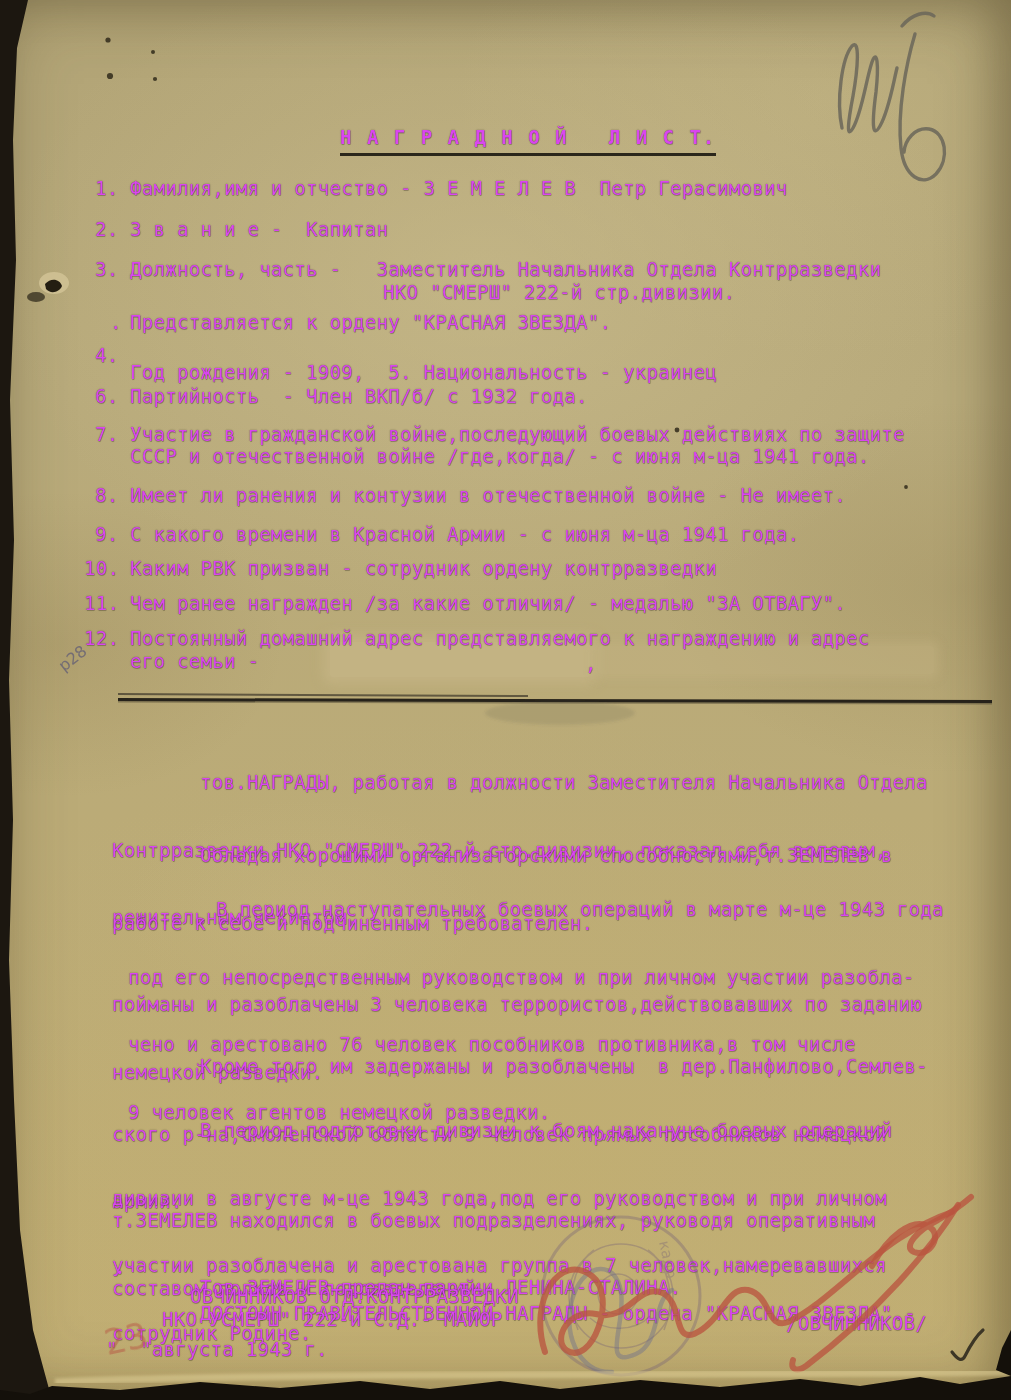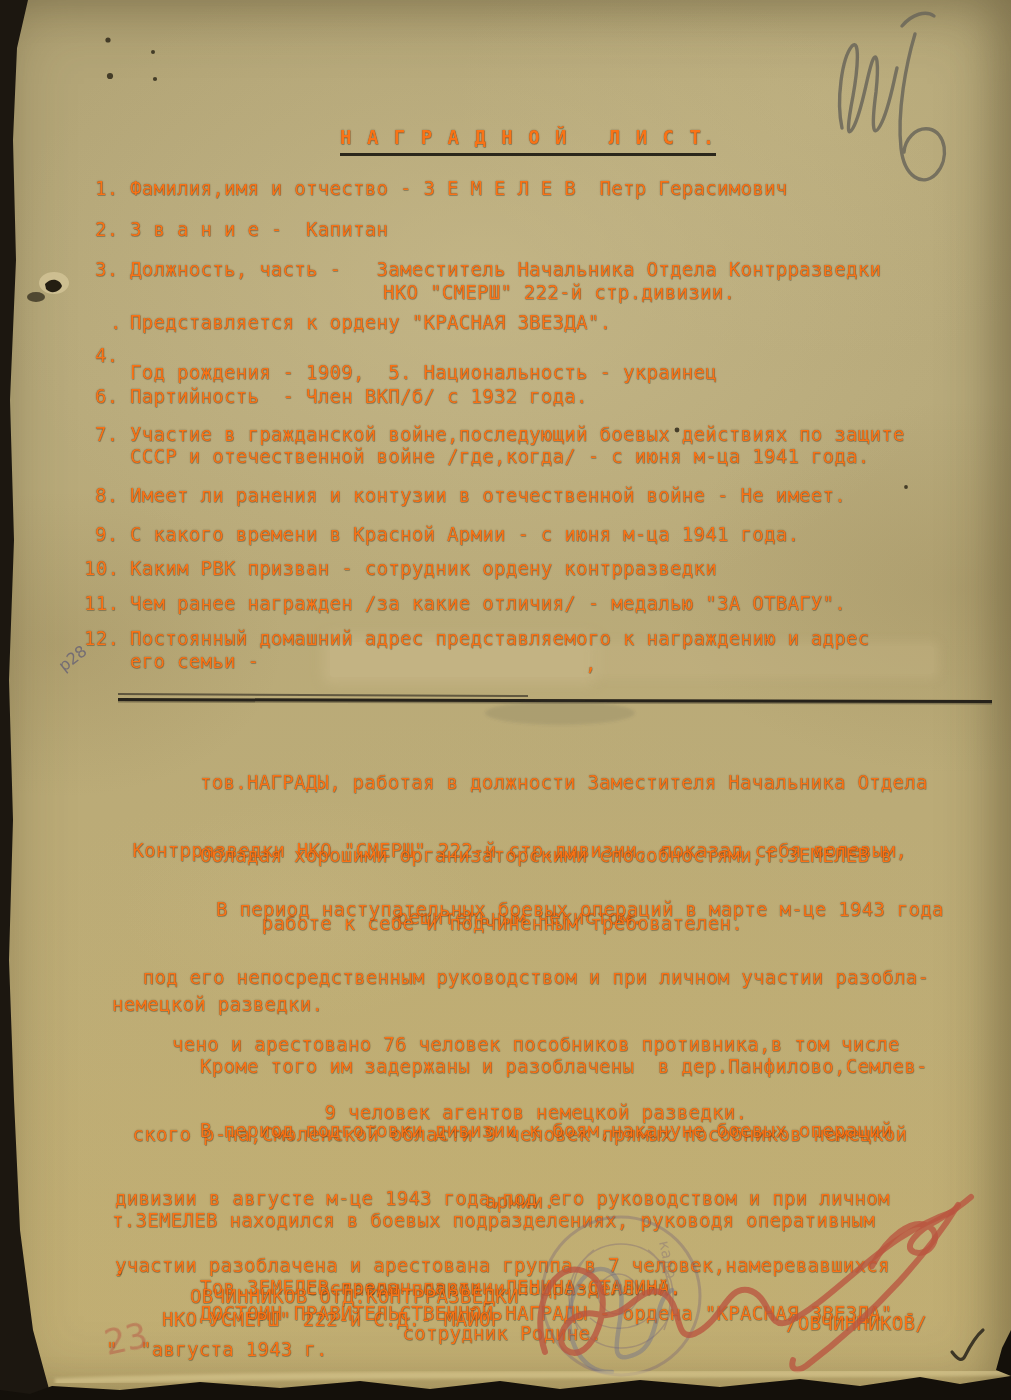--- a/index.html
+++ b/index.html
@@ -12,22 +12,22 @@
       radial-gradient(ellipse 700px 480px at 48% 20%, rgba(214,200,152,0.38), transparent 70%),
       radial-gradient(ellipse 520px 360px at 82% 7%, rgba(206,192,142,0.30), transparent 72%),
       radial-gradient(ellipse 820px 620px at 50% 84%, rgba(196,176,112,0.42), transparent 75%),
       radial-gradient(ellipse 320px 220px at 6% 46%, rgba(118,100,58,0.16), transparent 70%),
       radial-gradient(ellipse 420px 260px at 95% 42%, rgba(122,104,62,0.18), transparent 72%),
       radial-gradient(ellipse 260px 160px at 30% 65%, rgba(205,190,140,0.20), transparent 70%),
       linear-gradient(180deg,#b2a476 0%,#b8aa7b 28%,#bbab77 58%,#c1ae73 100%);
     box-shadow: inset 0 0 70px rgba(66,55,30,.38), inset -18px 0 40px rgba(80,66,36,.25);
   }
   .t{position:absolute;font-family:"DejaVu Sans Mono",monospace;font-size:19px;line-height:22.5px;
-     color:#f97316;white-space:pre;letter-spacing:.3px;
-     text-shadow:0 0 1.2px rgba(46,42,30,.78), .5px .5px 0 rgba(46,42,30,.25);text-align:center;}
+     color:#d946ef;white-space:pre;letter-spacing:.3px;
+     text-shadow:0 0 1.2px rgba(46,42,30,.78), .5px .5px 0 rgba(46,42,30,.25);}
   #typed{position:absolute;left:0;top:0;width:100%;height:100%;filter:blur(.28px);}
   .title{font-weight:bold;letter-spacing:2px;border-bottom:3px solid #2b271b;padding-bottom:4px;}
   .pl{white-space:pre;}
   .ind{padding-left:88px;}
   .divider{position:absolute;left:118px;top:699px;width:874px;height:3px;background:#26221a;
            transform:rotate(.12deg);box-shadow:0 1.5px 0 rgba(38,34,26,.35);}
   .divider2{position:absolute;left:118px;top:694px;width:410px;height:2px;background:rgba(38,34,26,.6);transform:rotate(.3deg);}
   .redact{position:absolute;left:330px;top:642px;width:260px;height:35px;background:#c3b383;
           box-shadow:0 0 12px 7px rgba(195,179,131,.9);border-radius:3px;}
   .redact2{position:absolute;left:598px;top:646px;width:336px;height:28px;background:rgba(195,179,131,.42);
@@ -101,20 +101,21 @@
       <div class="pl ind">Обладая хорошими организаторскими способностями,т.ЗЕМЕЛЕВ в</div>
       <div class="pl">работе к себе и подчиненным требователен.</div>
     </div>
     <div class="t para" style="left:128px;top:853px">
       <div class="pl ind">В период наступательных боевых операций в марте м-це 1943 года</div>
       <div class="pl">под его непосредственным руководством и при личном участии разобла-</div>
       <div class="pl">чено и арестовано 76 человек пособников противника,в том числе</div>
       <div class="pl">9 человек агентов немецкой разведки.</div>
     </div>
     <div class="t para" style="left:112px;top:948px">
+      <div class="pl">пойманы и разоблачены 3 человека террористов,действовавших по заданию</div>
       <div class="pl">немецкой разведки.</div>
     </div>
     <div class="t para" style="left:112px;top:1010px">
       <div class="pl ind">Кроме того им задержаны и разоблачены  в дер.Панфилово,Семлев-</div>
       <div class="pl">ского р-на,Смоленской области 9 человек прямых пособников немецкой</div>
       <div class="pl">армии.</div>
     </div>
     <div class="t para" style="left:112px;top:1074px">
       <div class="pl ind">В период подготовки дивизии к боям,накануне боевых операций</div>
       <div class="pl">дивизии в августе м-це 1943 года,под его руководством и при личном</div>

